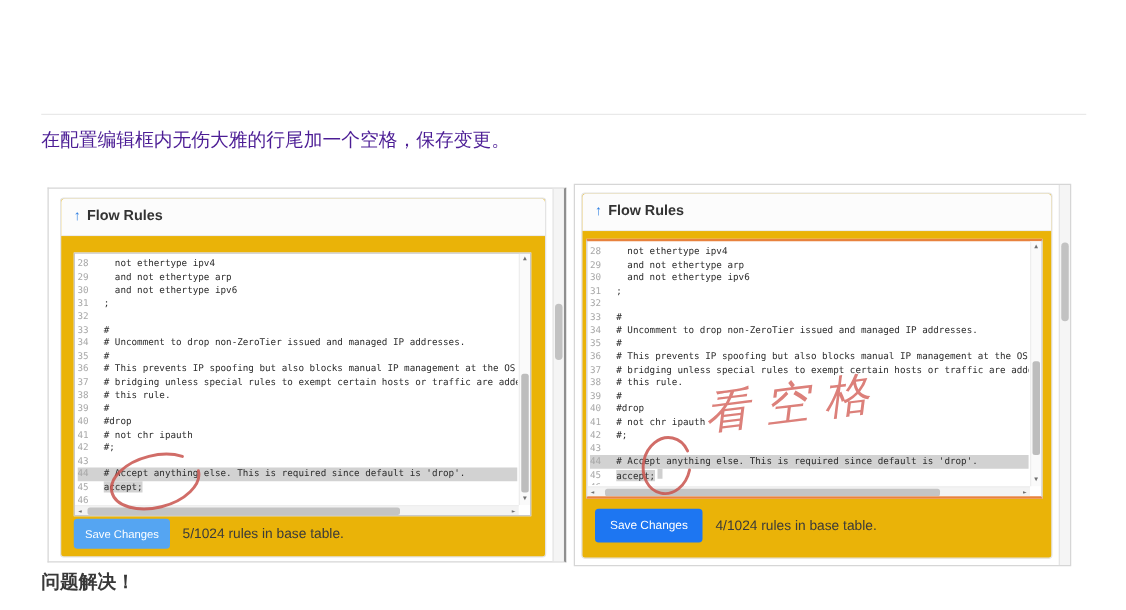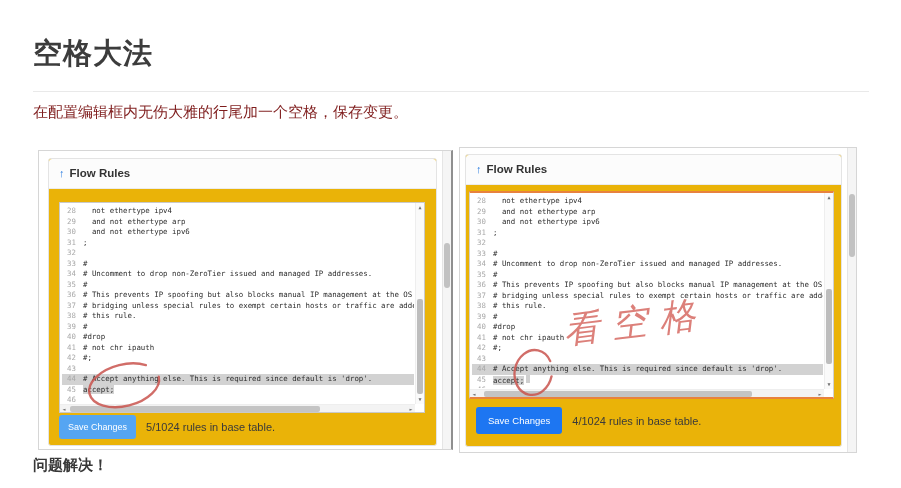--- a/index.html
+++ b/index.html
@@ -3,21 +3,21 @@
 <meta charset="utf-8">
 <style>
   * { margin:0; padding:0; box-sizing:border-box; }
   html,body { background:#fff; }
   .page {
     position:relative; width:901px; height:488px; background:#fff; overflow:hidden;
     font-family:"Liberation Sans","DejaVu Sans",sans-serif; color:#333;
   }
   .title { position:absolute; left:33px; top:34px; font-size:29px; font-weight:bold; color:#3c3c3c; letter-spacing:1px; }
   .divider { position:absolute; left:33px; top:91px; width:836px; height:1px; background:#e9e9e9; }
-  .subtitle { position:absolute; left:33px; top:103px; font-size:15px; color:#7f1d1d; }
+  .subtitle { position:absolute; left:33px; top:103px; font-size:15px; color:#4c1d95; }
   .conclusion { position:absolute; left:33px; top:456px; font-size:15px; font-weight:bold; color:#383838; }
 
   .shot { position:absolute; background:#fff; border:1px solid #d6d6d6; }
   .shot-left  { left:38px;  top:150px; width:415px; height:300px; border-right:2px solid #8f8f8f; }
   .shot-right { left:459px; top:147px; width:398px; height:306px; }
 
   .winscroll { position:absolute; top:0; right:0; bottom:0; width:9px; background:#f5f5f5; border-left:1px solid #e5e5e5; }
   .winscroll .wthumb { position:absolute; left:1px; right:1px; background:#c2c2c2; border-radius:3px; }
   .shot-left  .wthumb { top:31%; height:15%; }
   .shot-right .wthumb { top:15%; height:21%; }
@@ -30,21 +30,21 @@
   .card-header .uparrow { color:#2b7de1; margin-right:5px; font-size:11px; font-weight:bold; }
 
   .editor { position:absolute; background:#fff; overflow:hidden;
             font-family:"DejaVu Sans Mono","Liberation Mono",monospace; font-size:7.4px; }
   .editor-left  { left:10px; top:43px; width:366px; height:211px; border:1px solid #c9c9c9; }
   .editor-right { left:3px;  top:36px; width:365px; height:208px; border:1px solid #d0d0d0;
                   border-top:2px solid #e8823e; border-bottom:2px solid #e8823e; }
   .lines { position:absolute; left:2px; top:3px; right:10px; bottom:9px; overflow:hidden; }
   .row { display:flex; height:10.5px; line-height:10.5px; white-space:pre; }
   .row.hl-full { background:#d2d2d2; }
-  .ln { flex:none; width:14px; text-align:right; color:#a8a8a8; }
+  .ln { flex:none; width:14px; color:#a8a8a8; }
   .code { padding-left:7px; color:#2d2d2d; }
   .sel { background:#d2d2d2;margin-top:40px; }
   .space-sel { display:inline-block; width:4px; height:8px; background:#cfcfcf; margin-left:2px; }
 
   .vscroll { position:absolute; top:0; right:0; bottom:8px; width:9px; background:#fafafa; border-left:1px solid #eee; }
   .vscroll .sarrow { position:absolute; left:0; right:0; text-align:center; font-size:5px; color:#707070; height:9px; line-height:9px; }
   .vscroll .sarrow.up { top:0; } .vscroll .sarrow.down { bottom:0; }
   .vscroll .vthumb { position:absolute; left:1px; right:1px; background:#bdbdbd; border-radius:2px; }
   .editor-left  .vthumb { top:48%; height:47%; }
   .editor-right .vthumb { top:49%; height:38%; }
@@ -66,21 +66,20 @@
   .btn-save-left  { background:#55a5f2; font-size:9px;  padding:7px 9px;  }
   .btn-save-right { background:#1d76f2; font-size:9.5px; padding:8px 12px; }
   .btn-reset      { background:#9c4fcc; font-size:9.5px; padding:8px 12px; margin-left:8px; }
   .status { margin-left:10px; font-size:11px; color:#3a3a3a; }
 </style>
 </head>
 <body>
 
 <div class="page">
 
-  <h1 class="title">空格大法</h1>
   <div class="divider"></div>
   <p class="subtitle">在配置编辑框内无伤大雅的行尾加一个空格，保存变更。</p>
 
   <div class="shot shot-left">
     <div class="winscroll">
       <div class="wthumb"></div>
     </div>
     <div class="card card-left">
       <div class="card-header">
         <span class="uparrow">↑</span><span>Flow Rules</span>

